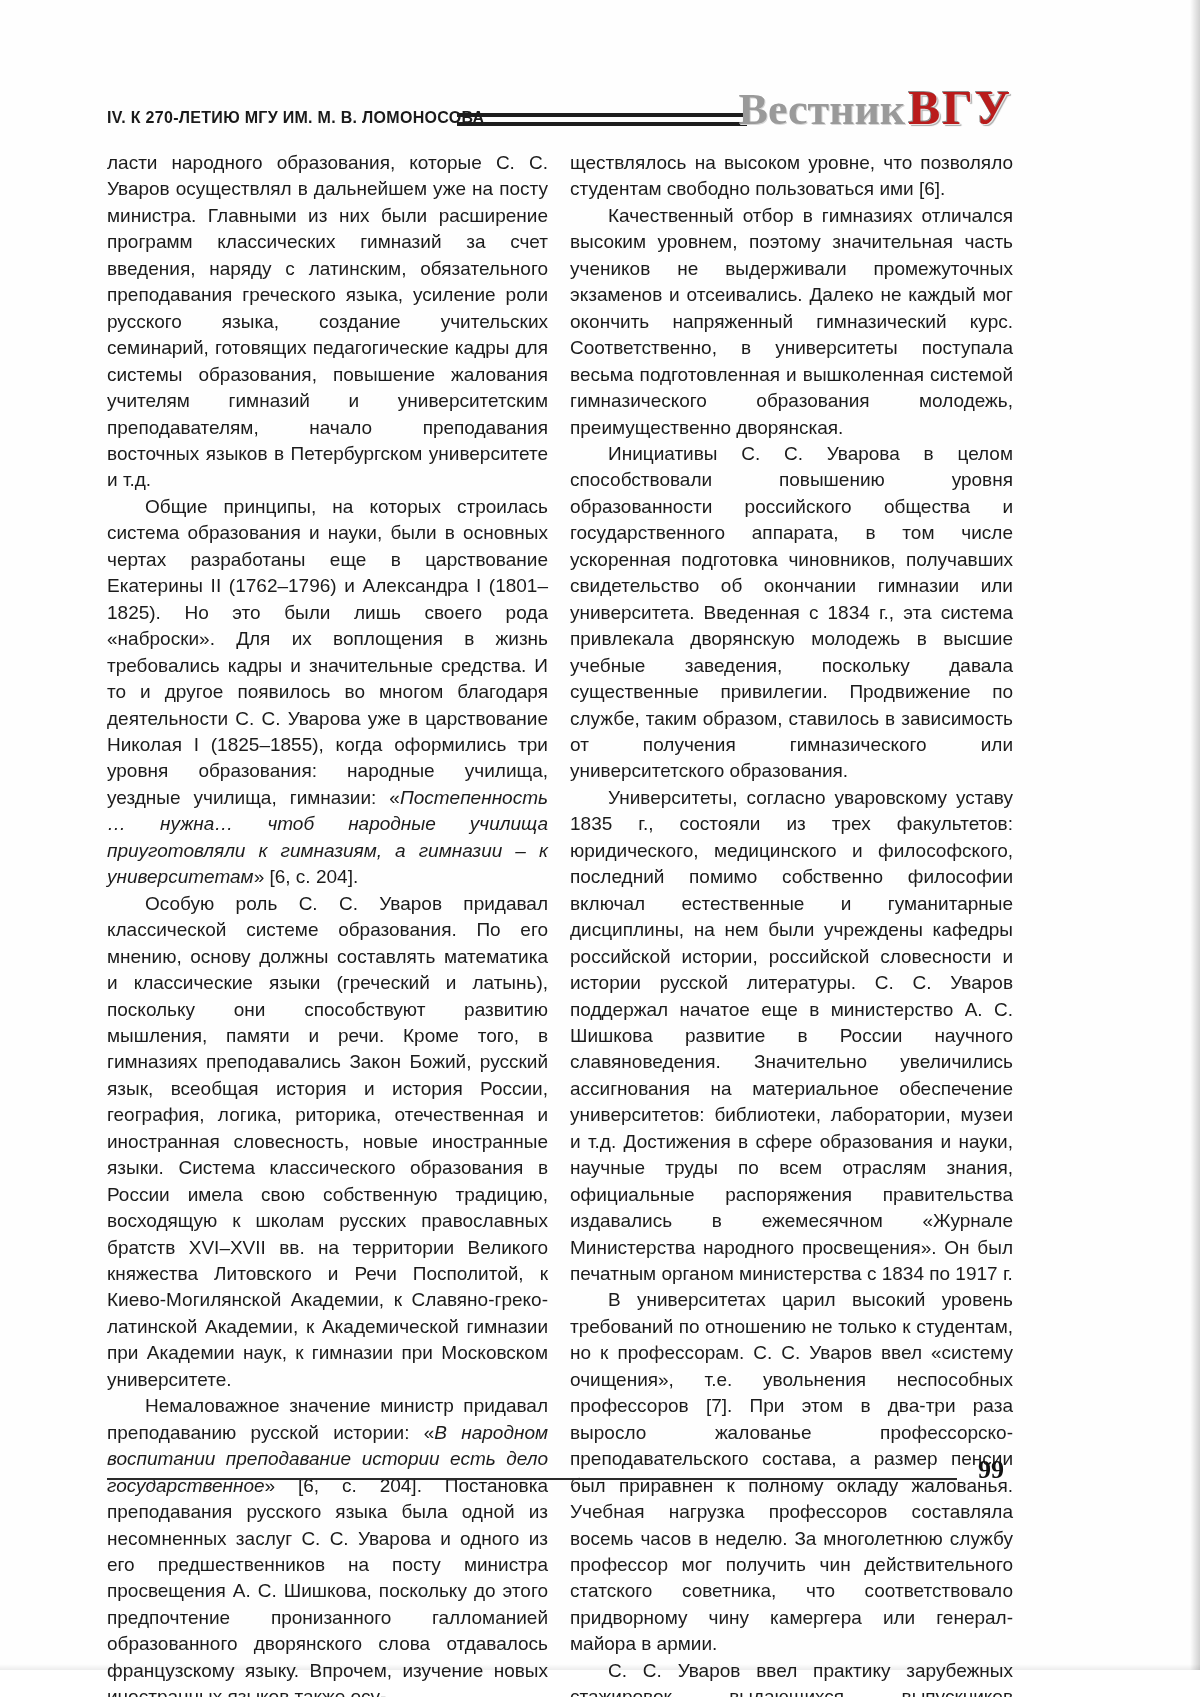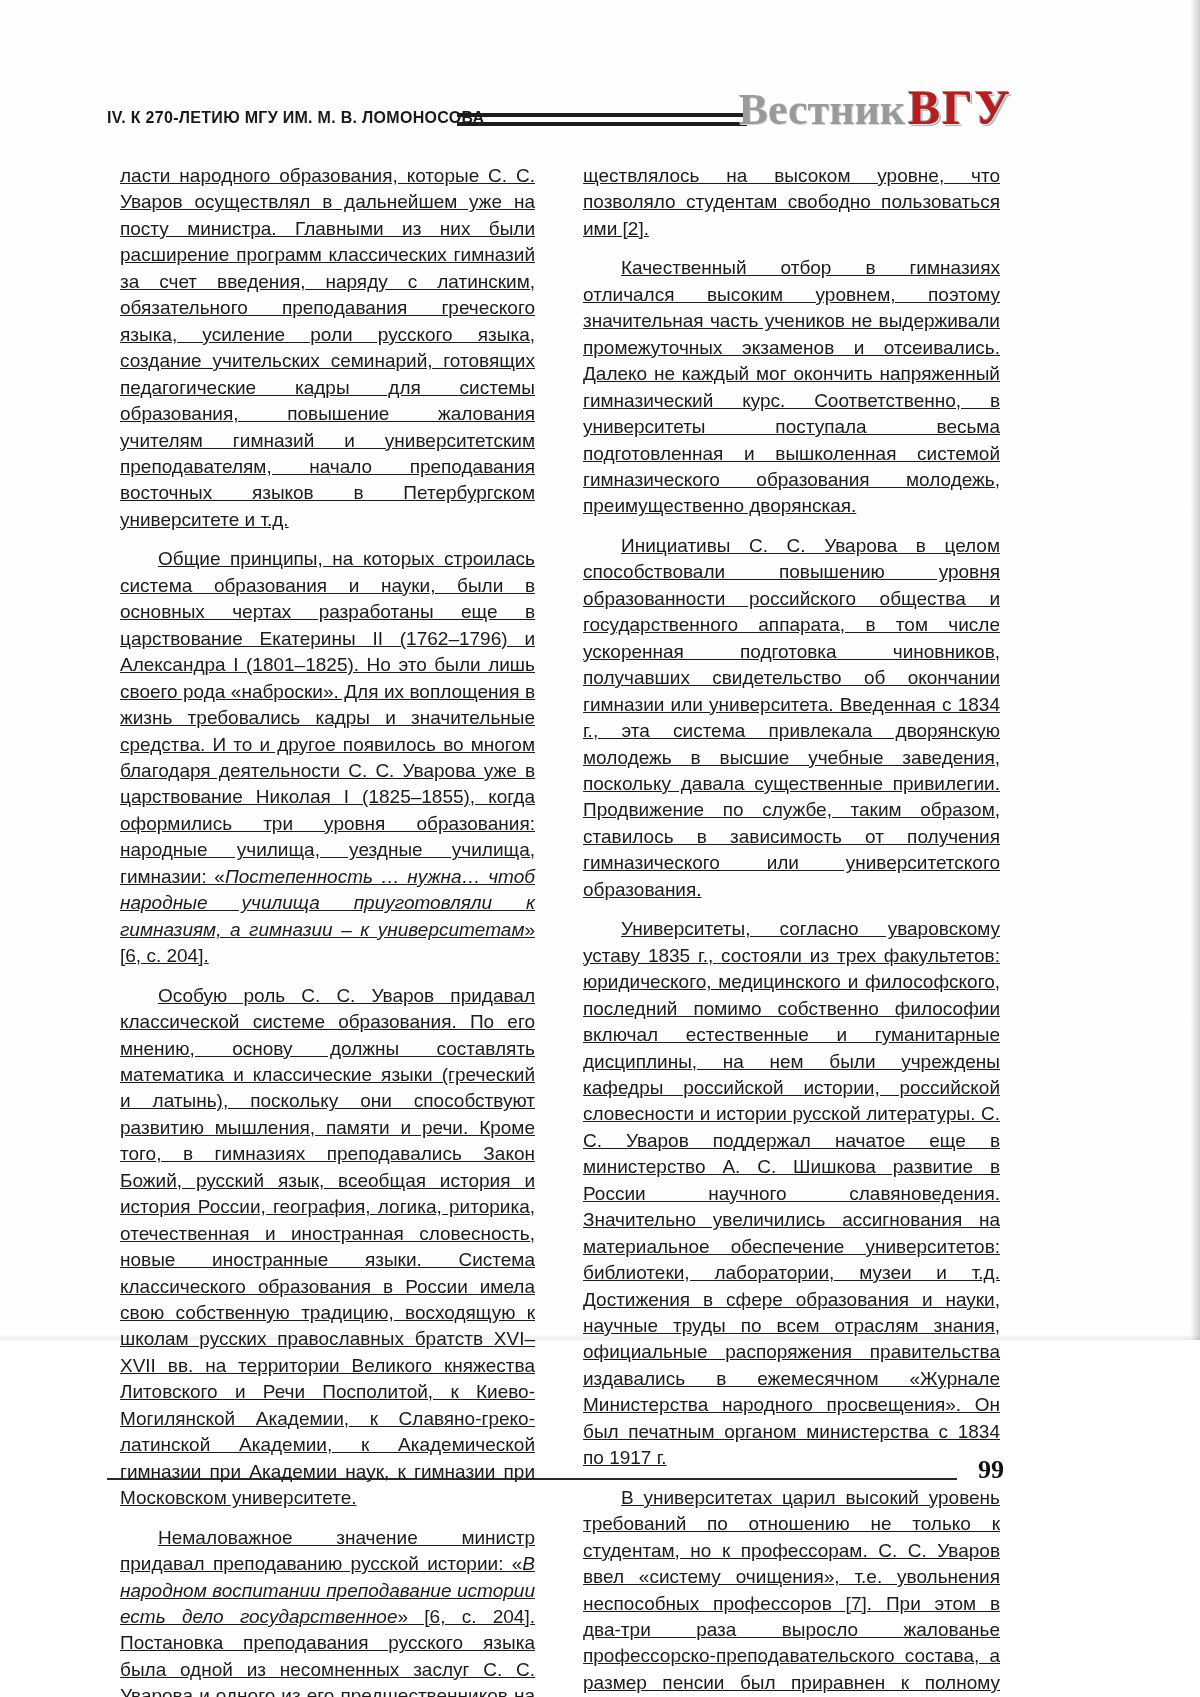--- a/index.html
+++ b/index.html
@@ -5,21 +5,21 @@
   html, body { margin: 0; padding: 0; }
   body {
     width: 1200px; height: 1697px;
     background: #ffffff;
     font-family: "Liberation Sans", sans-serif;
     color: #1c1c1c;
     overflow: hidden;
   }
   .page {
     position: relative;
-    width: 1200px; height: 1340px;
+    width: 1200px; height: 1670px;
     background: #fefefe;
   }
   
   .edge-right {
     position: absolute; top: 0; right: 0; width: 10px; height: 100%;
     background: linear-gradient(to right, rgba(0,0,0,0), rgba(0,0,0,0.18));
     pointer-events: none;
   }
   .edge-bottom {
     position: absolute; left: 0; bottom: 0; width: 100%; height: 6px;
@@ -65,21 +65,21 @@
   
   .col {
     position: absolute; top: 150px;
     text-align: justify;
     font-size: 19px;
     line-height: 26.45px;
     color: #1b1b1b;
   }
   .col-left  { left: 107px; width: 441px; }
   .col-right { left: 570px; width: 443px; }
-  .para { margin: 13px; text-decoration: underline; }
+  .para { margin: 0; }
   .para.indent { text-indent: 38px; }
   .em { font-style: italic; }
 
   
   .footer-rule {
     position: absolute; left: 107px; top: 1478px;
     width: 850px; height: 0;
     border-top: 2px solid #2a2a2a;
   }
   .page-number {
@@ -103,21 +103,21 @@
   </div>
 
   <div class="col col-left">
       <p class="para"><span>ласти народного образования, которые С. С. Уваров осуществлял в дальнейшем уже на посту министра. Главными из них были расширение программ классических гимназий за счет введения, наряду с латинским, обязательного преподавания греческого языка, усиление роли русского языка, создание учительских семинарий, готовящих педагогические кадры для системы образования, повышение жалования учителям гимназий и университетским преподавателям, начало преподавания восточных языков в Петербургском университете и т.д.</span></p>
       <p class="para indent"><span>Общие принципы, на которых строилась система образования и науки, были в основных чертах разработаны еще в царствование Екатерины II (1762–1796) и Александра I (1801–1825). Но это были лишь своего рода «наброски». Для их воплощения в жизнь требовались кадры и значительные средства. И то и другое появилось во многом благодаря деятельности С. С. Уварова уже в царствование Николая I (1825–1855), когда оформились три уровня образования: народные училища, уездные училища, гимназии: «</span><span class="em">Постепенность … нужна… чтоб народные училища приуготовляли к гимназиям, а гимназии – к университетам</span><span>» [6, с. 204].</span></p>
       <p class="para indent"><span>Особую роль С. С. Уваров придавал классической системе образования. По его мнению, основу должны составлять математика и классические языки (греческий и латынь), поскольку они способствуют развитию мышления, памяти и речи. Кроме того, в гимназиях преподавались Закон Божий, русский язык, всеобщая история и история России, география, логика, риторика, отечественная и иностранная словесность, новые иностранные языки. Система классического образования в России имела свою собственную традицию, восходящую к школам русских православных братств XVI–XVII вв. на территории Великого княжества Литовского и Речи Посполитой, к Киево-Могилянской Академии, к Славяно-греко-латинской Академии, к Академической гимназии при Академии наук, к гимназии при Московском университете.</span></p>
       <p class="para indent"><span>Немаловажное значение министр придавал преподаванию русской истории: «</span><span class="em">В народном воспитании преподавание истории есть дело государственное</span><span>» [6, с. 204]. Постановка преподавания русского языка была одной из несомненных заслуг С. С. Уварова и одного из его предшественников на посту министра просвещения А. С. Шишкова, поскольку до этого предпочтение пронизанного галломанией образованного дворянского слова отдавалось французскому языку. Впрочем, изучение новых иностранных языков также осу-</span></p>
     </div>
 
   <div class="col col-right">
-      <p class="para"><span>ществлялось на высоком уровне, что позволяло студентам свободно пользоваться ими [2].</span></p>
+      <p class="para"><span>ществлялось на высоком уровне, что позволяло студентам свободно пользоваться ими [6].</span></p>
       <p class="para indent"><span>Качественный отбор в гимназиях отличался высоким уровнем, поэтому значительная часть учеников не выдерживали промежуточных экзаменов и отсеивались. Далеко не каждый мог окончить напряженный гимназический курс. Соответственно, в университеты поступала весьма подготовленная и вышколенная системой гимназического образования молодежь, преимущественно дворянская.</span></p>
       <p class="para indent"><span>Инициативы С. С. Уварова в целом способствовали повышению уровня образованности российского общества и государственного аппарата, в том числе ускоренная подготовка чиновников, получавших свидетельство об окончании гимназии или университета. Введенная с 1834 г., эта система привлекала дворянскую молодежь в высшие учебные заведения, поскольку давала существенные привилегии. Продвижение по службе, таким образом, ставилось в зависимость от получения гимназического или университетского образования.</span></p>
       <p class="para indent"><span>Университеты, согласно уваровскому уставу 1835 г., состояли из трех факультетов: юридического, медицинского и философского, последний помимо собственно философии включал естественные и гуманитарные дисциплины, на нем были учреждены кафедры российской истории, российской словесности и истории русской литературы. С. С. Уваров поддержал начатое еще в министерство А. С. Шишкова развитие в России научного славяноведения. Значительно увеличились ассигнования на материальное обеспечение университетов: библиотеки, лаборатории, музеи и т.д. Достижения в сфере образования и науки, научные труды по всем отраслям знания, официальные распоряжения правительства издавались в ежемесячном «Журнале Министерства народного просвещения». Он был печатным органом министерства с 1834 по 1917 г.</span></p>
       <p class="para indent"><span>В университетах царил высокий уровень требований по отношению не только к студентам, но к профессорам. С. С. Уваров ввел «систему очищения», т.е. увольнения неспособных профессоров [7]. При этом в два-три раза выросло жалованье профессорско-преподавательского состава, а размер пенсии был приравнен к полному окладу жалованья. Учебная нагрузка профессоров составляла восемь часов в неделю. За многолетнюю службу профессор мог получить чин действительного статского советника, что соответствовало придворному чину камергера или генерал-майора в армии.</span></p>
       <p class="para indent"><span>С. С. Уваров ввел практику зарубежных стажировок выдающихся выпускников университетов за</span></p>
     </div>
 
   <div class="footer-rule"></div>
 
   <div class="page-number">99</div>

